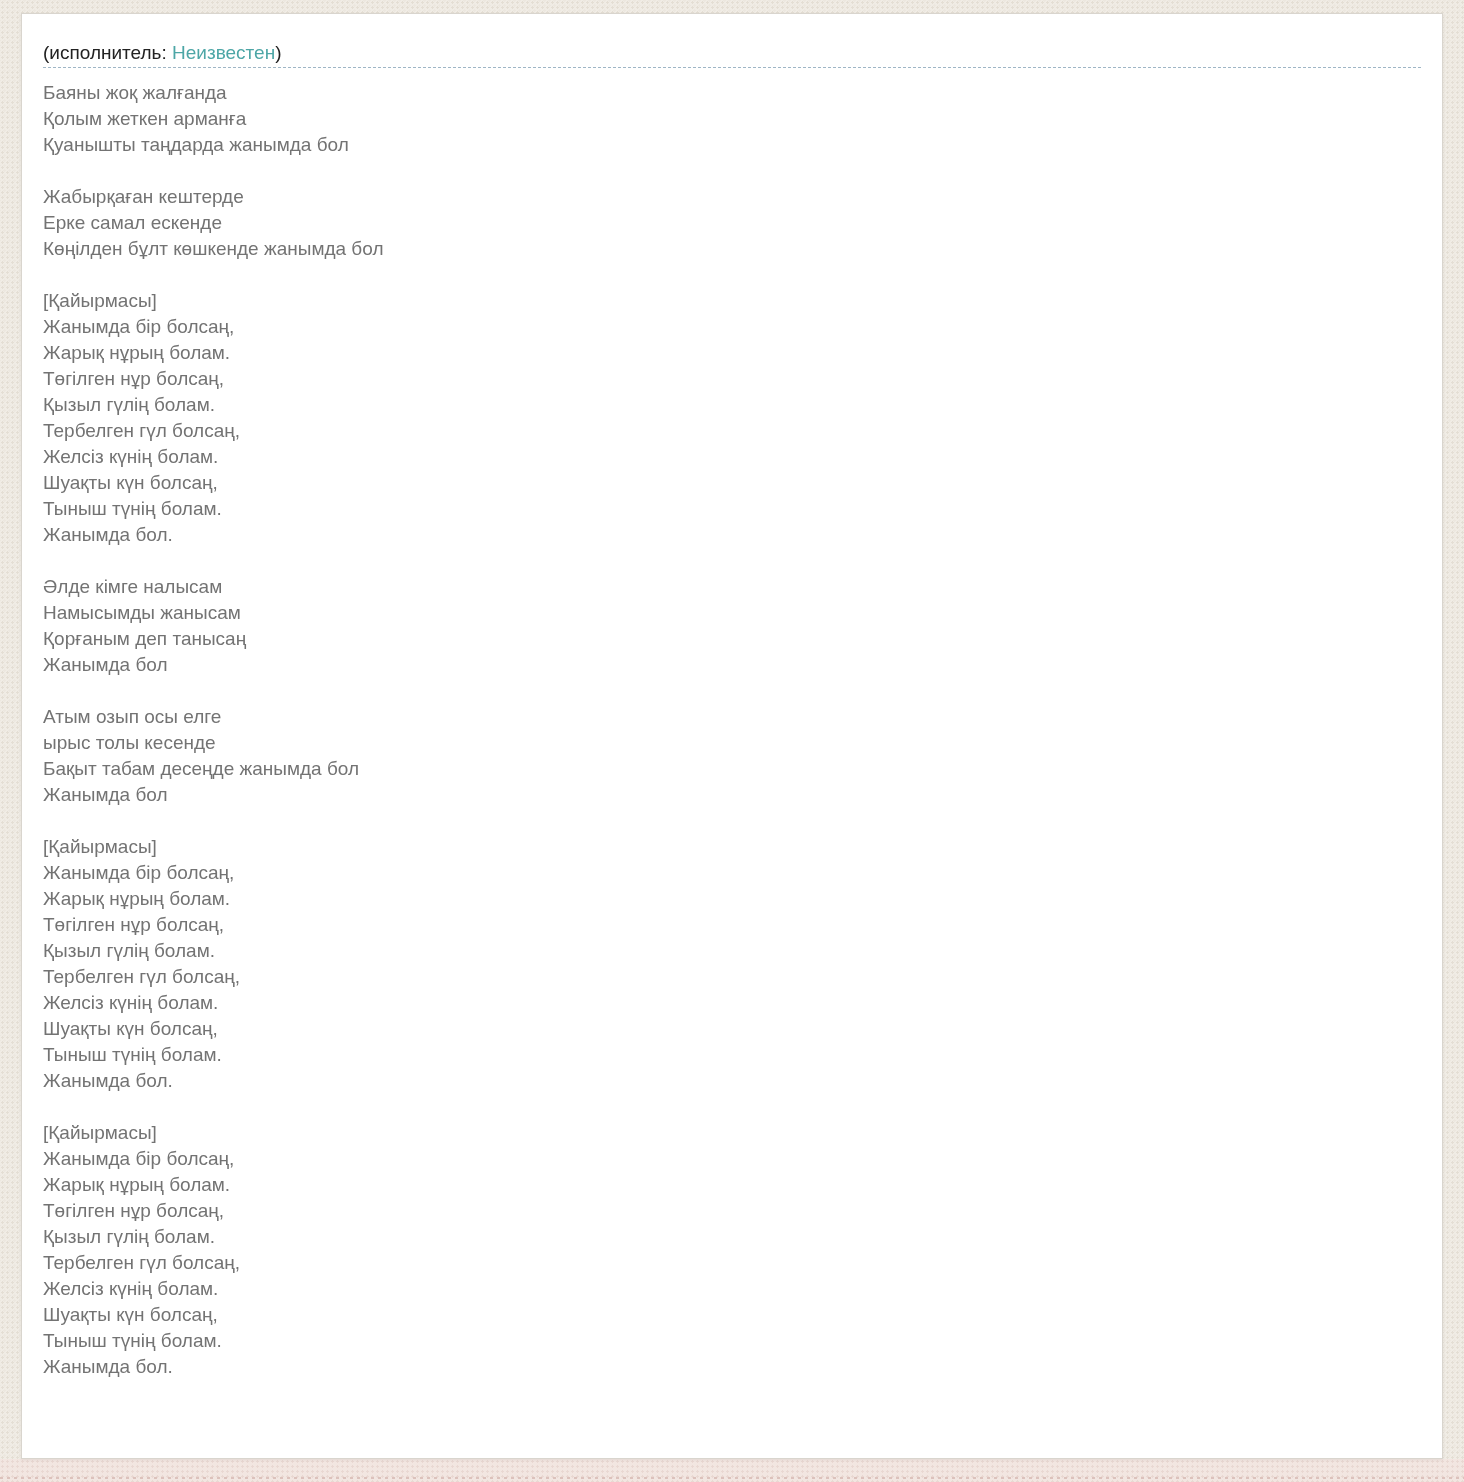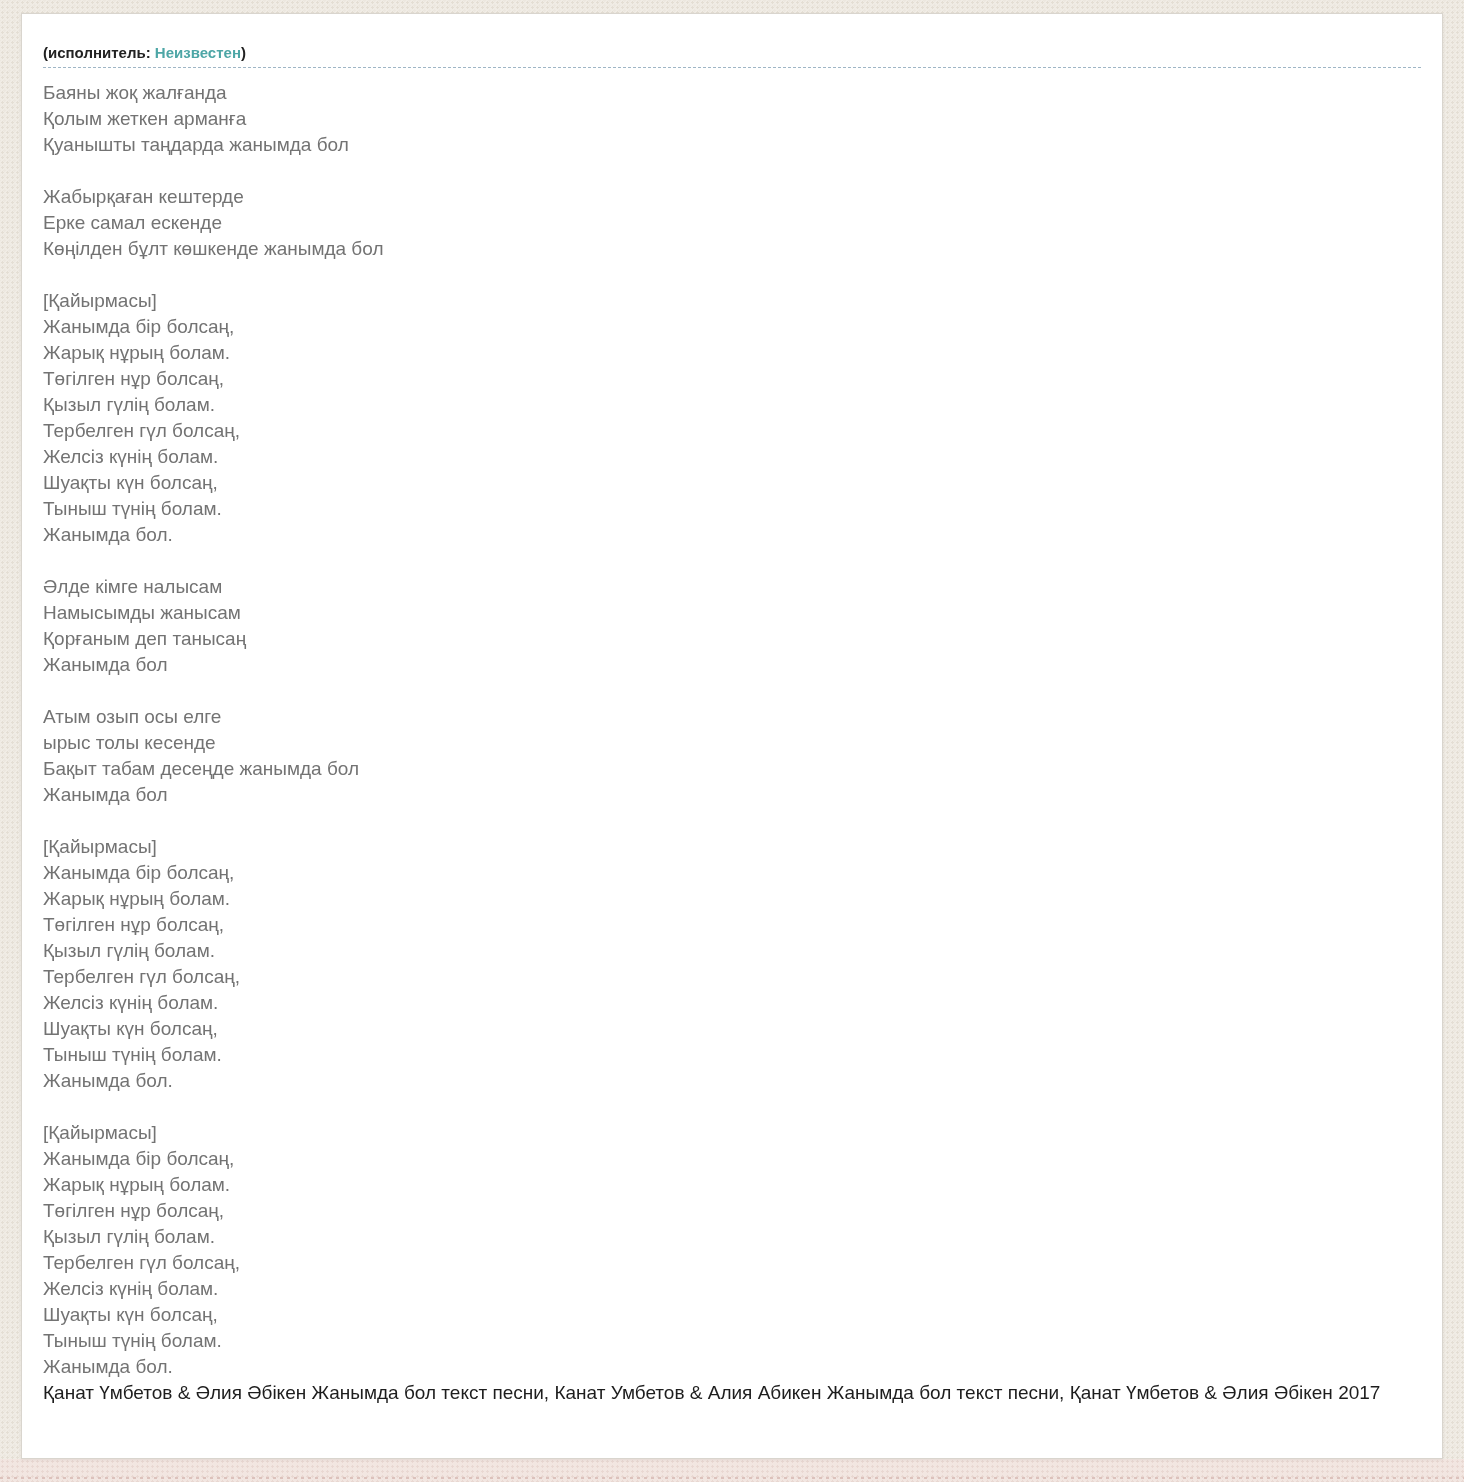--- a/index.html
+++ b/index.html
@@ -39,24 +39,23 @@
     padding-bottom: 3px;
   }
   h1.song-title {
     margin: 0;
     font-size: 28px;
     line-height: 31px;
     font-weight: normal;
     color: #c92b57;
   }
   .artist-line {
-    font-size: 15px;
+    font-size: 19px;
     line-height: 22px;
     color: #222222;
-    font-weight: bold;
   }
   .artist-link {
     color: #4da6a6;
     text-decoration: none;
     cursor: pointer;
   }
   .lyrics {
     margin-top: 12px;
     font-size: 19px;
     line-height: 26px;
@@ -149,18 +148,17 @@
 Жанымда бір болсаң,
 Жарық нұрың болам.
 Төгілген нұр болсаң,
 Қызыл гүлің болам.
 Тербелген гүл болсаң,
 Желсіз күнің болам.
 Шуақты күн болсаң,
 Тыныш түнің болам.
 Жанымда бол.</div>
 
-    <div class="credits">Қанат Үмбетов &amp; Әлия Әбікен Жанымда бол текст песни, Канат Умбетов &amp; Алия Абикен Жанымда бол текст песни, Қанат Үмбетов &amp; Әлия Әбікен 2017</div>
 
   </div>
 </div>
 
 <div class="bottom-strip"></div>
 
 </body></html>

